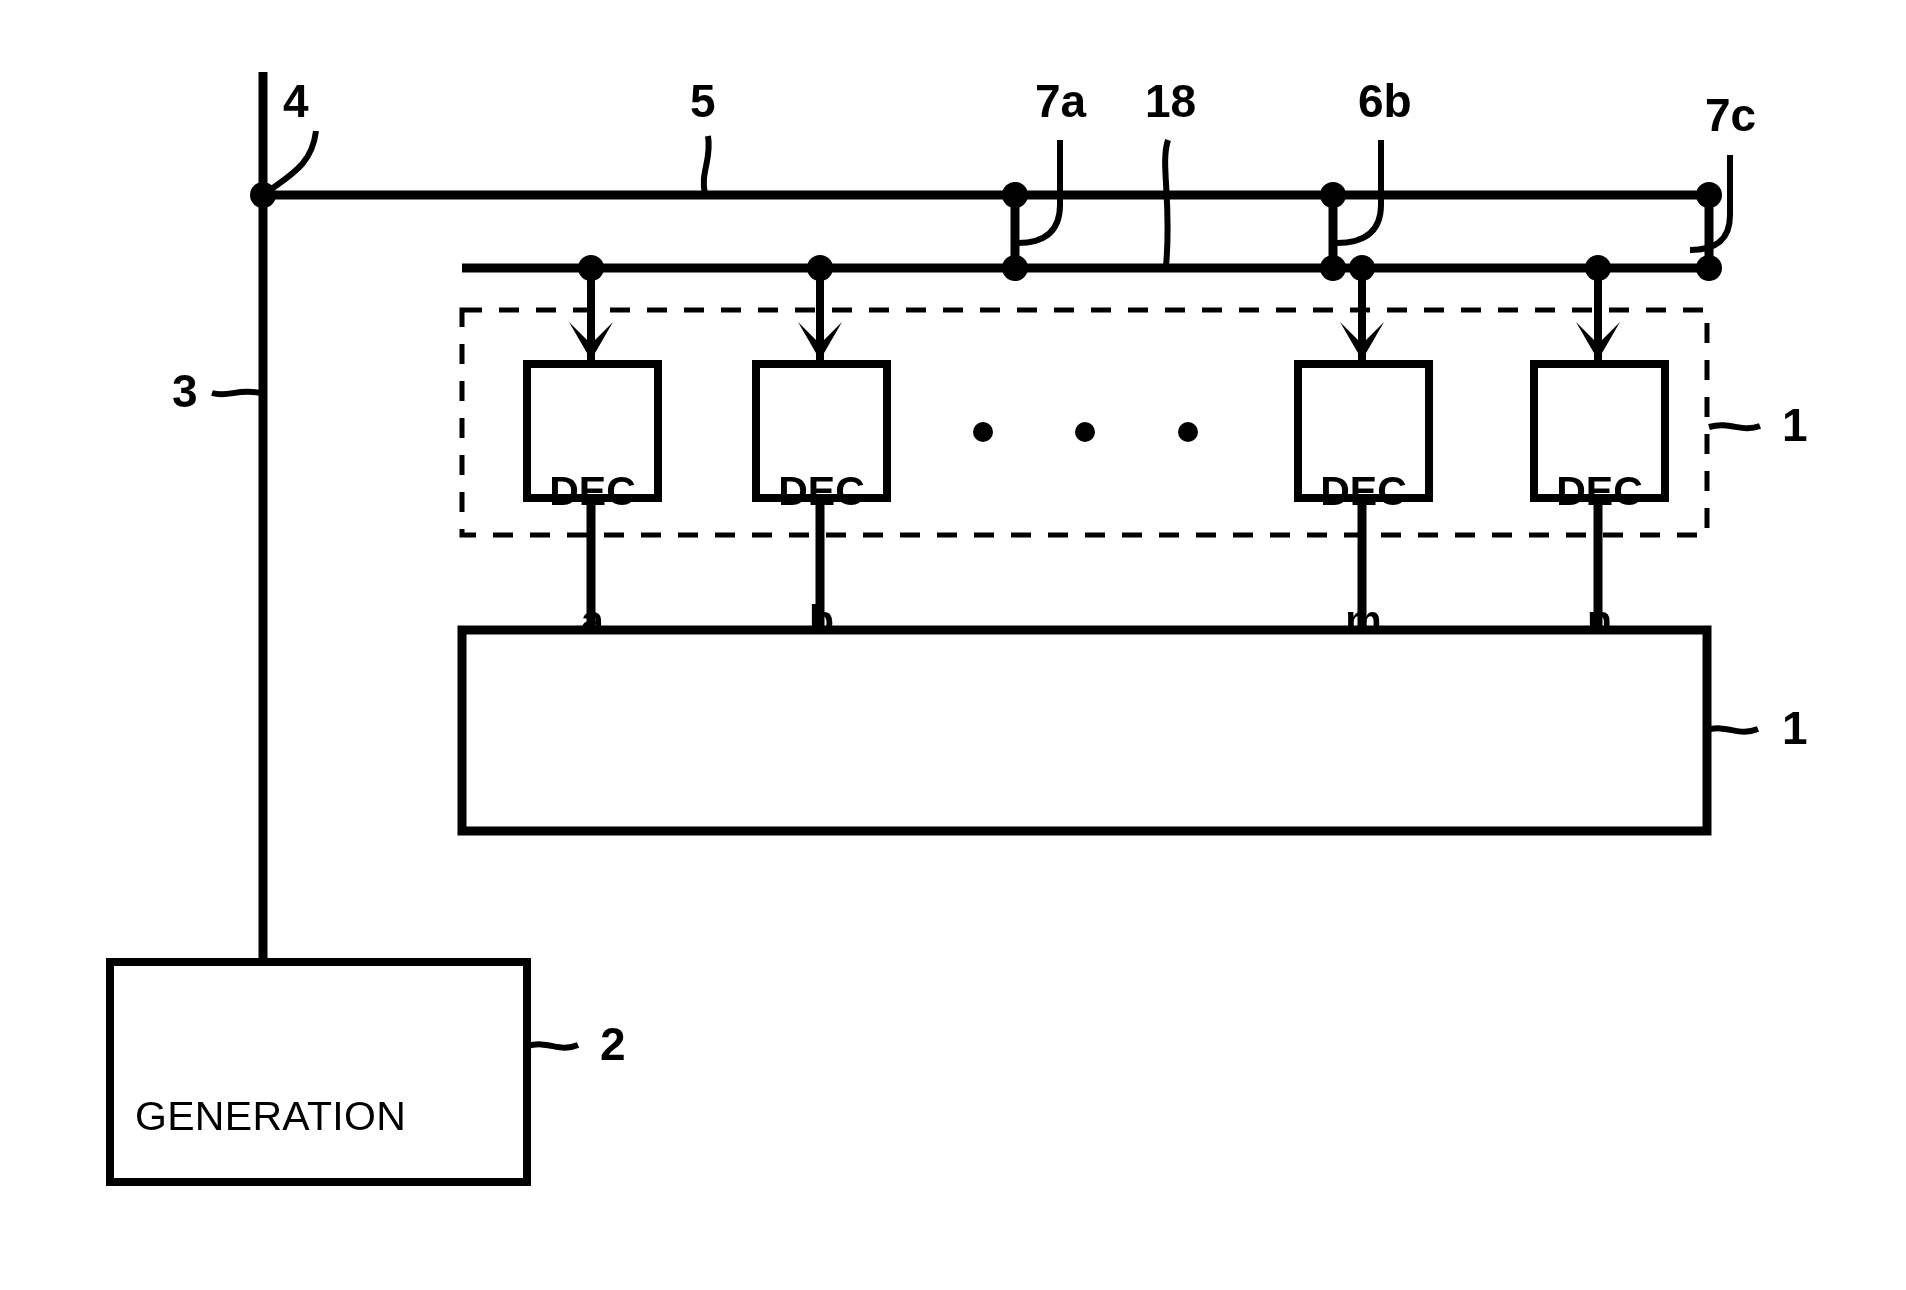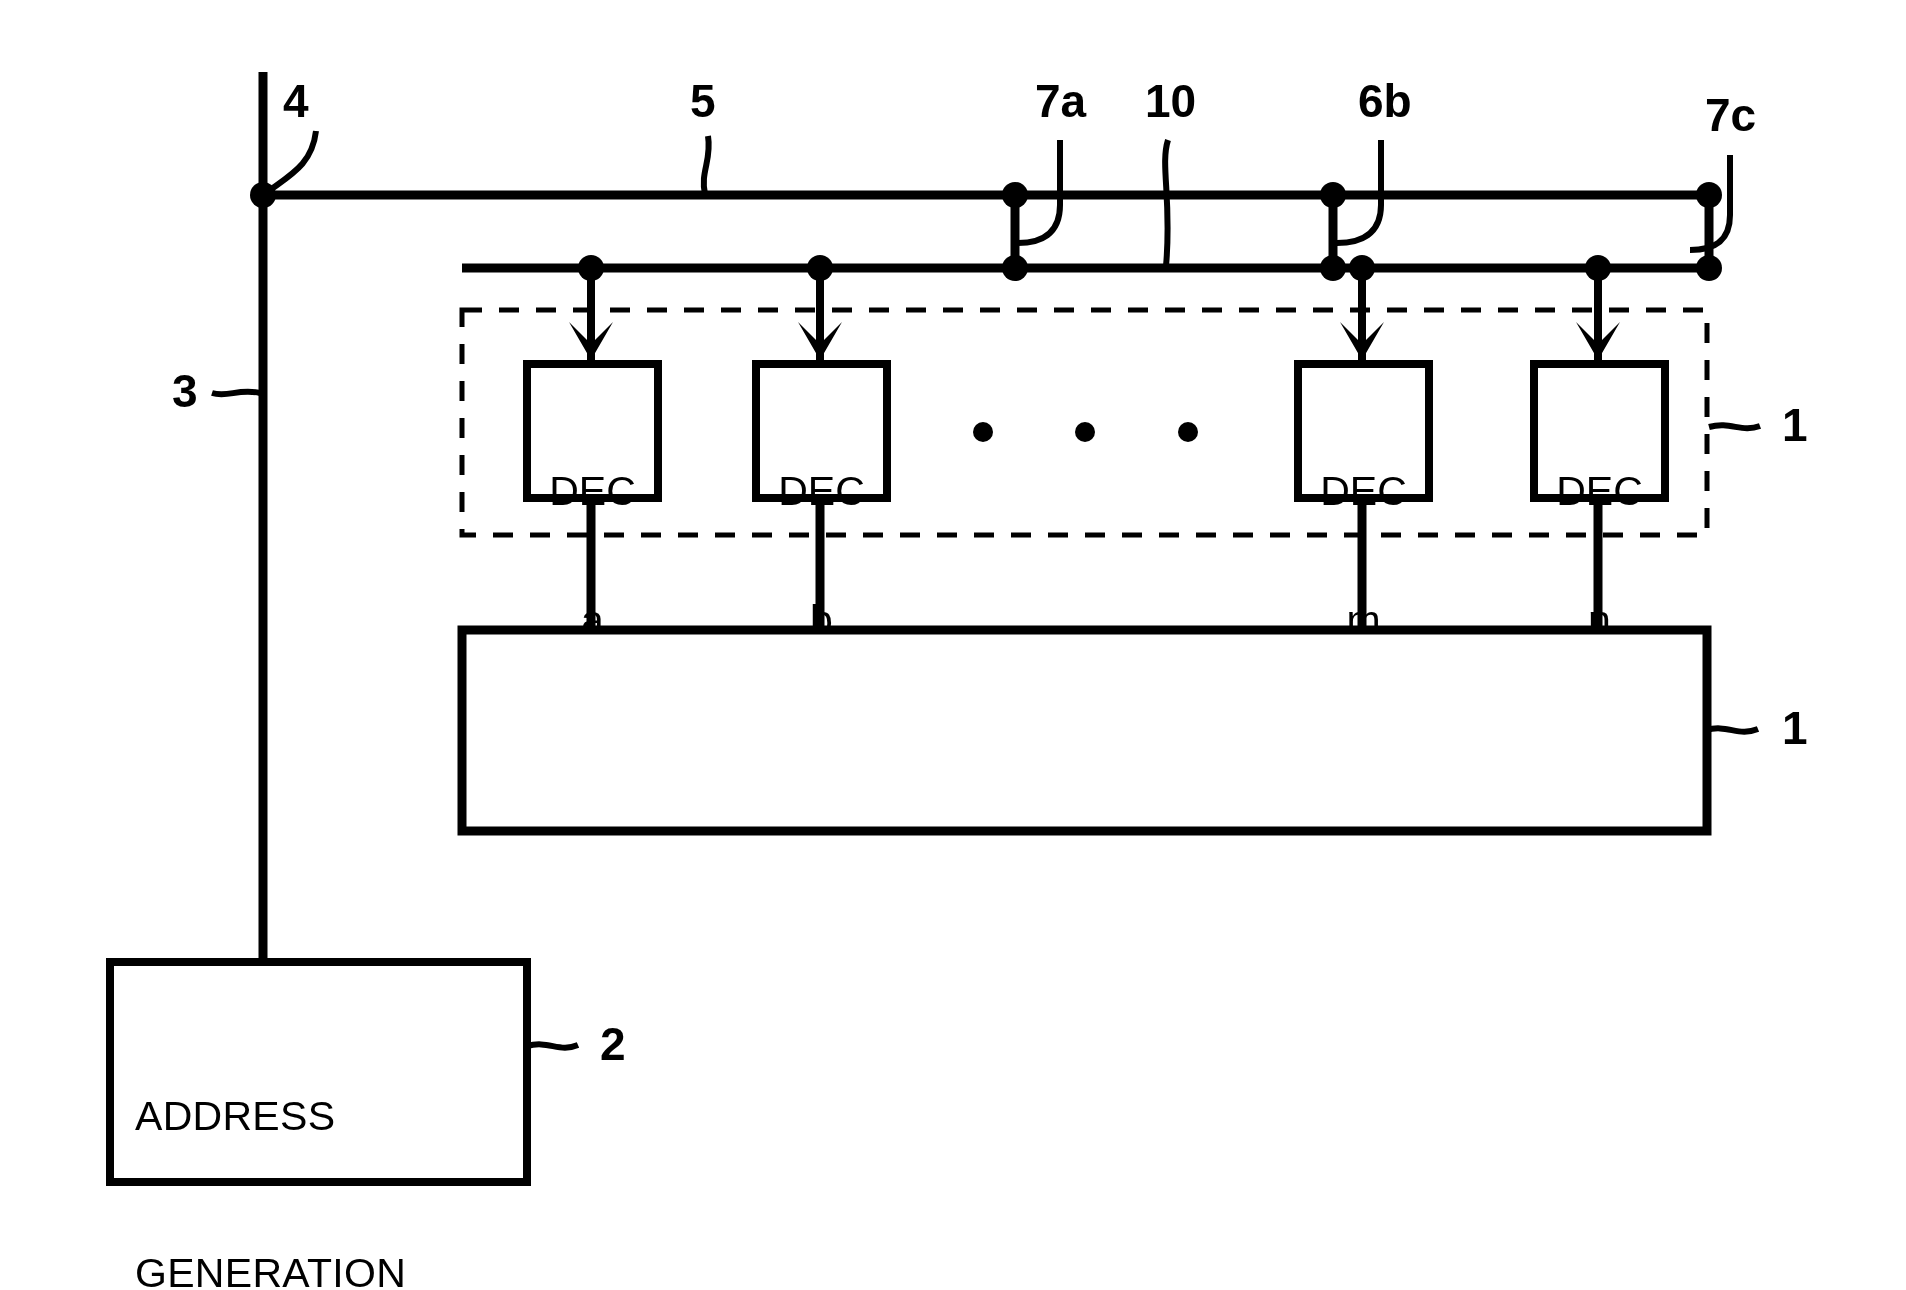--- a/index.html
+++ b/index.html
@@ -32,21 +32,21 @@
     white-space: pre;
     line-height: 1.0;
     user-select: none;
   }
   .ref-num {
     font-size: 46px;
     font-weight: bold;
   }
   .dec-text {
     font-size: 41px;
-    font-weight: normal;
+    font-weight: bold;
     text-align: center;
     line-height: 1.05;
   }
   .block-text {
     font-size: 41px;
     font-weight: normal;
     text-align: center;
     line-height: 1.35;
     letter-spacing: 0.5px;
   }
@@ -144,21 +144,21 @@
     <circle cx="1188" cy="432" r="10" fill="#000000"></circle>
 
   </svg>
 
   <div class="lbl ref-num" style="left:283px; top:78px;">4</div>
 
   <div class="lbl ref-num" style="left:690px; top:78px;">5</div>
 
   <div class="lbl ref-num" style="left:1035px; top:78px;">7a</div>
 
-  <div class="lbl ref-num" style="left:1145px; top:78px;">10</div>
+  <div class="lbl ref-num" style="left:1145px; top:78px;">18</div>
 
   <div class="lbl ref-num" style="left:1358px; top:78px;">6b</div>
 
   <div class="lbl ref-num" style="left:1705px; top:92px;">7c</div>
 
   <div class="lbl ref-num" style="left:172px; top:368px;">3</div>
 
   <div class="lbl ref-num" style="left:1782px; top:402px;">1</div>
 
   <div class="lbl ref-num" style="left:1782px; top:705px;">1</div>
@@ -180,18 +180,17 @@
     <div>m</div>
   </div>
 
   <div class="lbl dec-text" style="left:1534px; top:384px; width:131px;">
     <div>DEC</div>
     <div>n</div>
   </div>
 
 
   <div class="lbl agc-text" style="left:135px; top:985px; width:400px;">
-    <div>ADDRESS</div>
     <div>GENERATION</div>
     
   </div>
 
 </div>
 
 </body></html>

